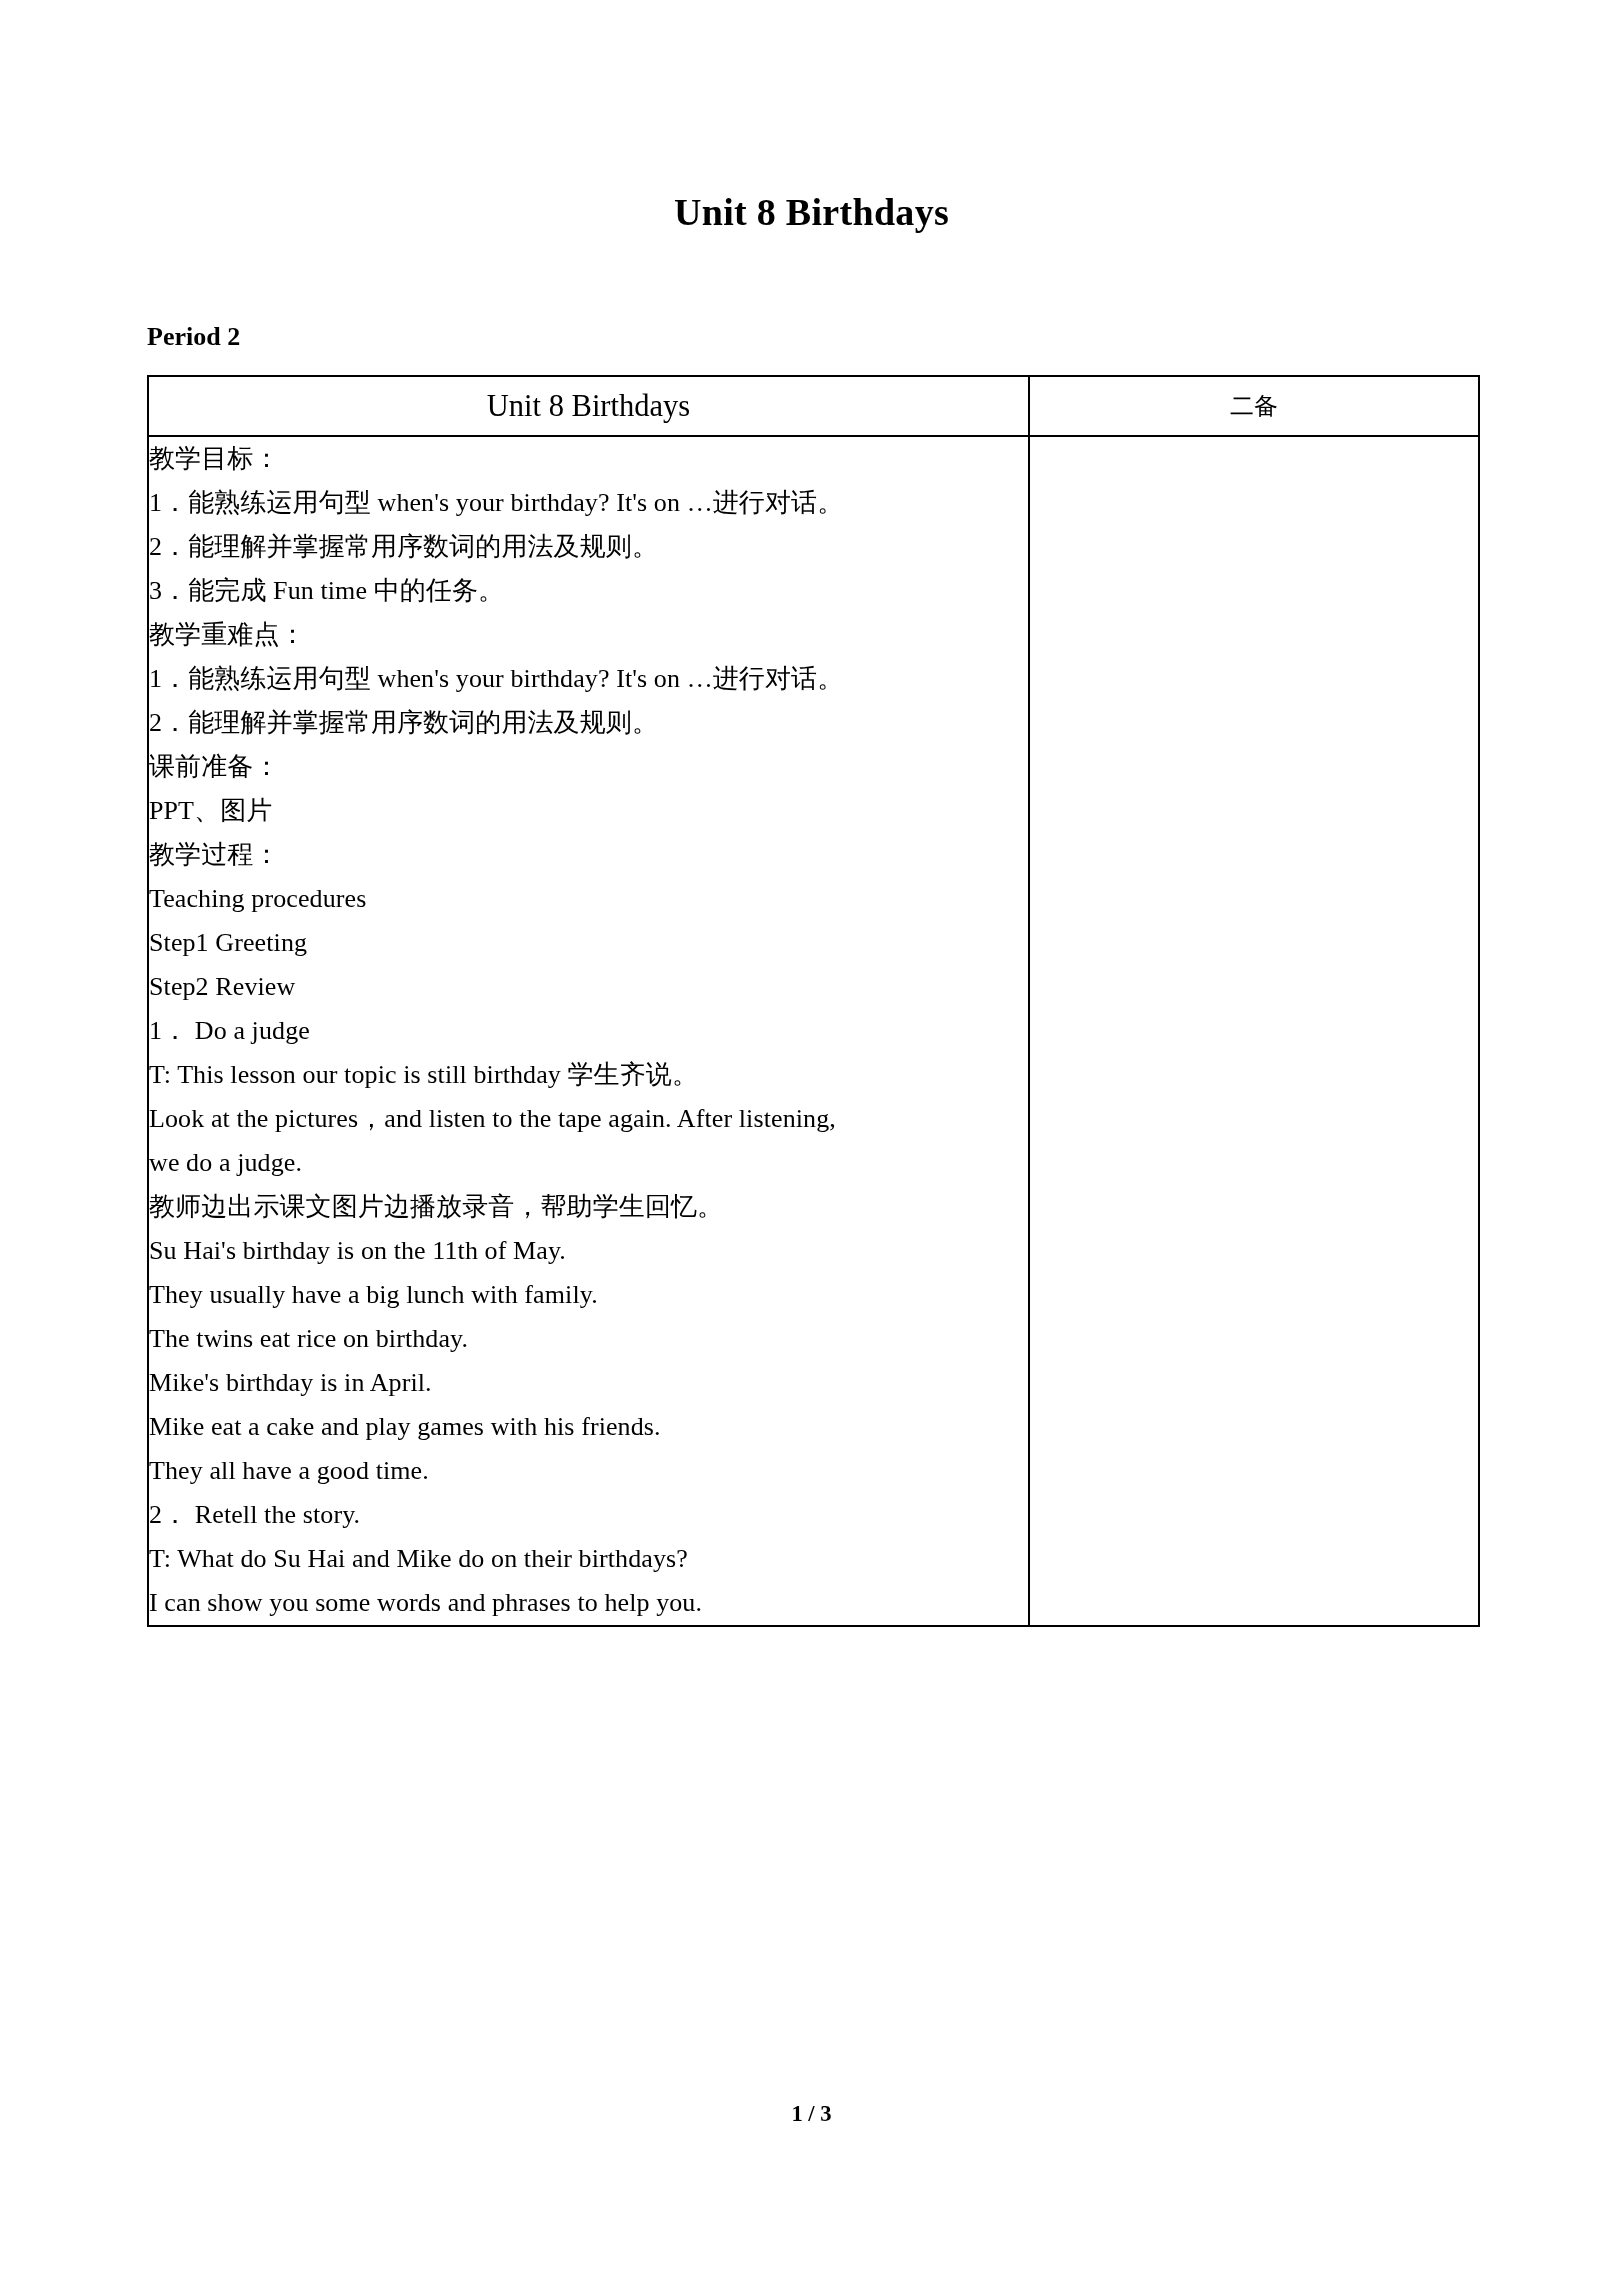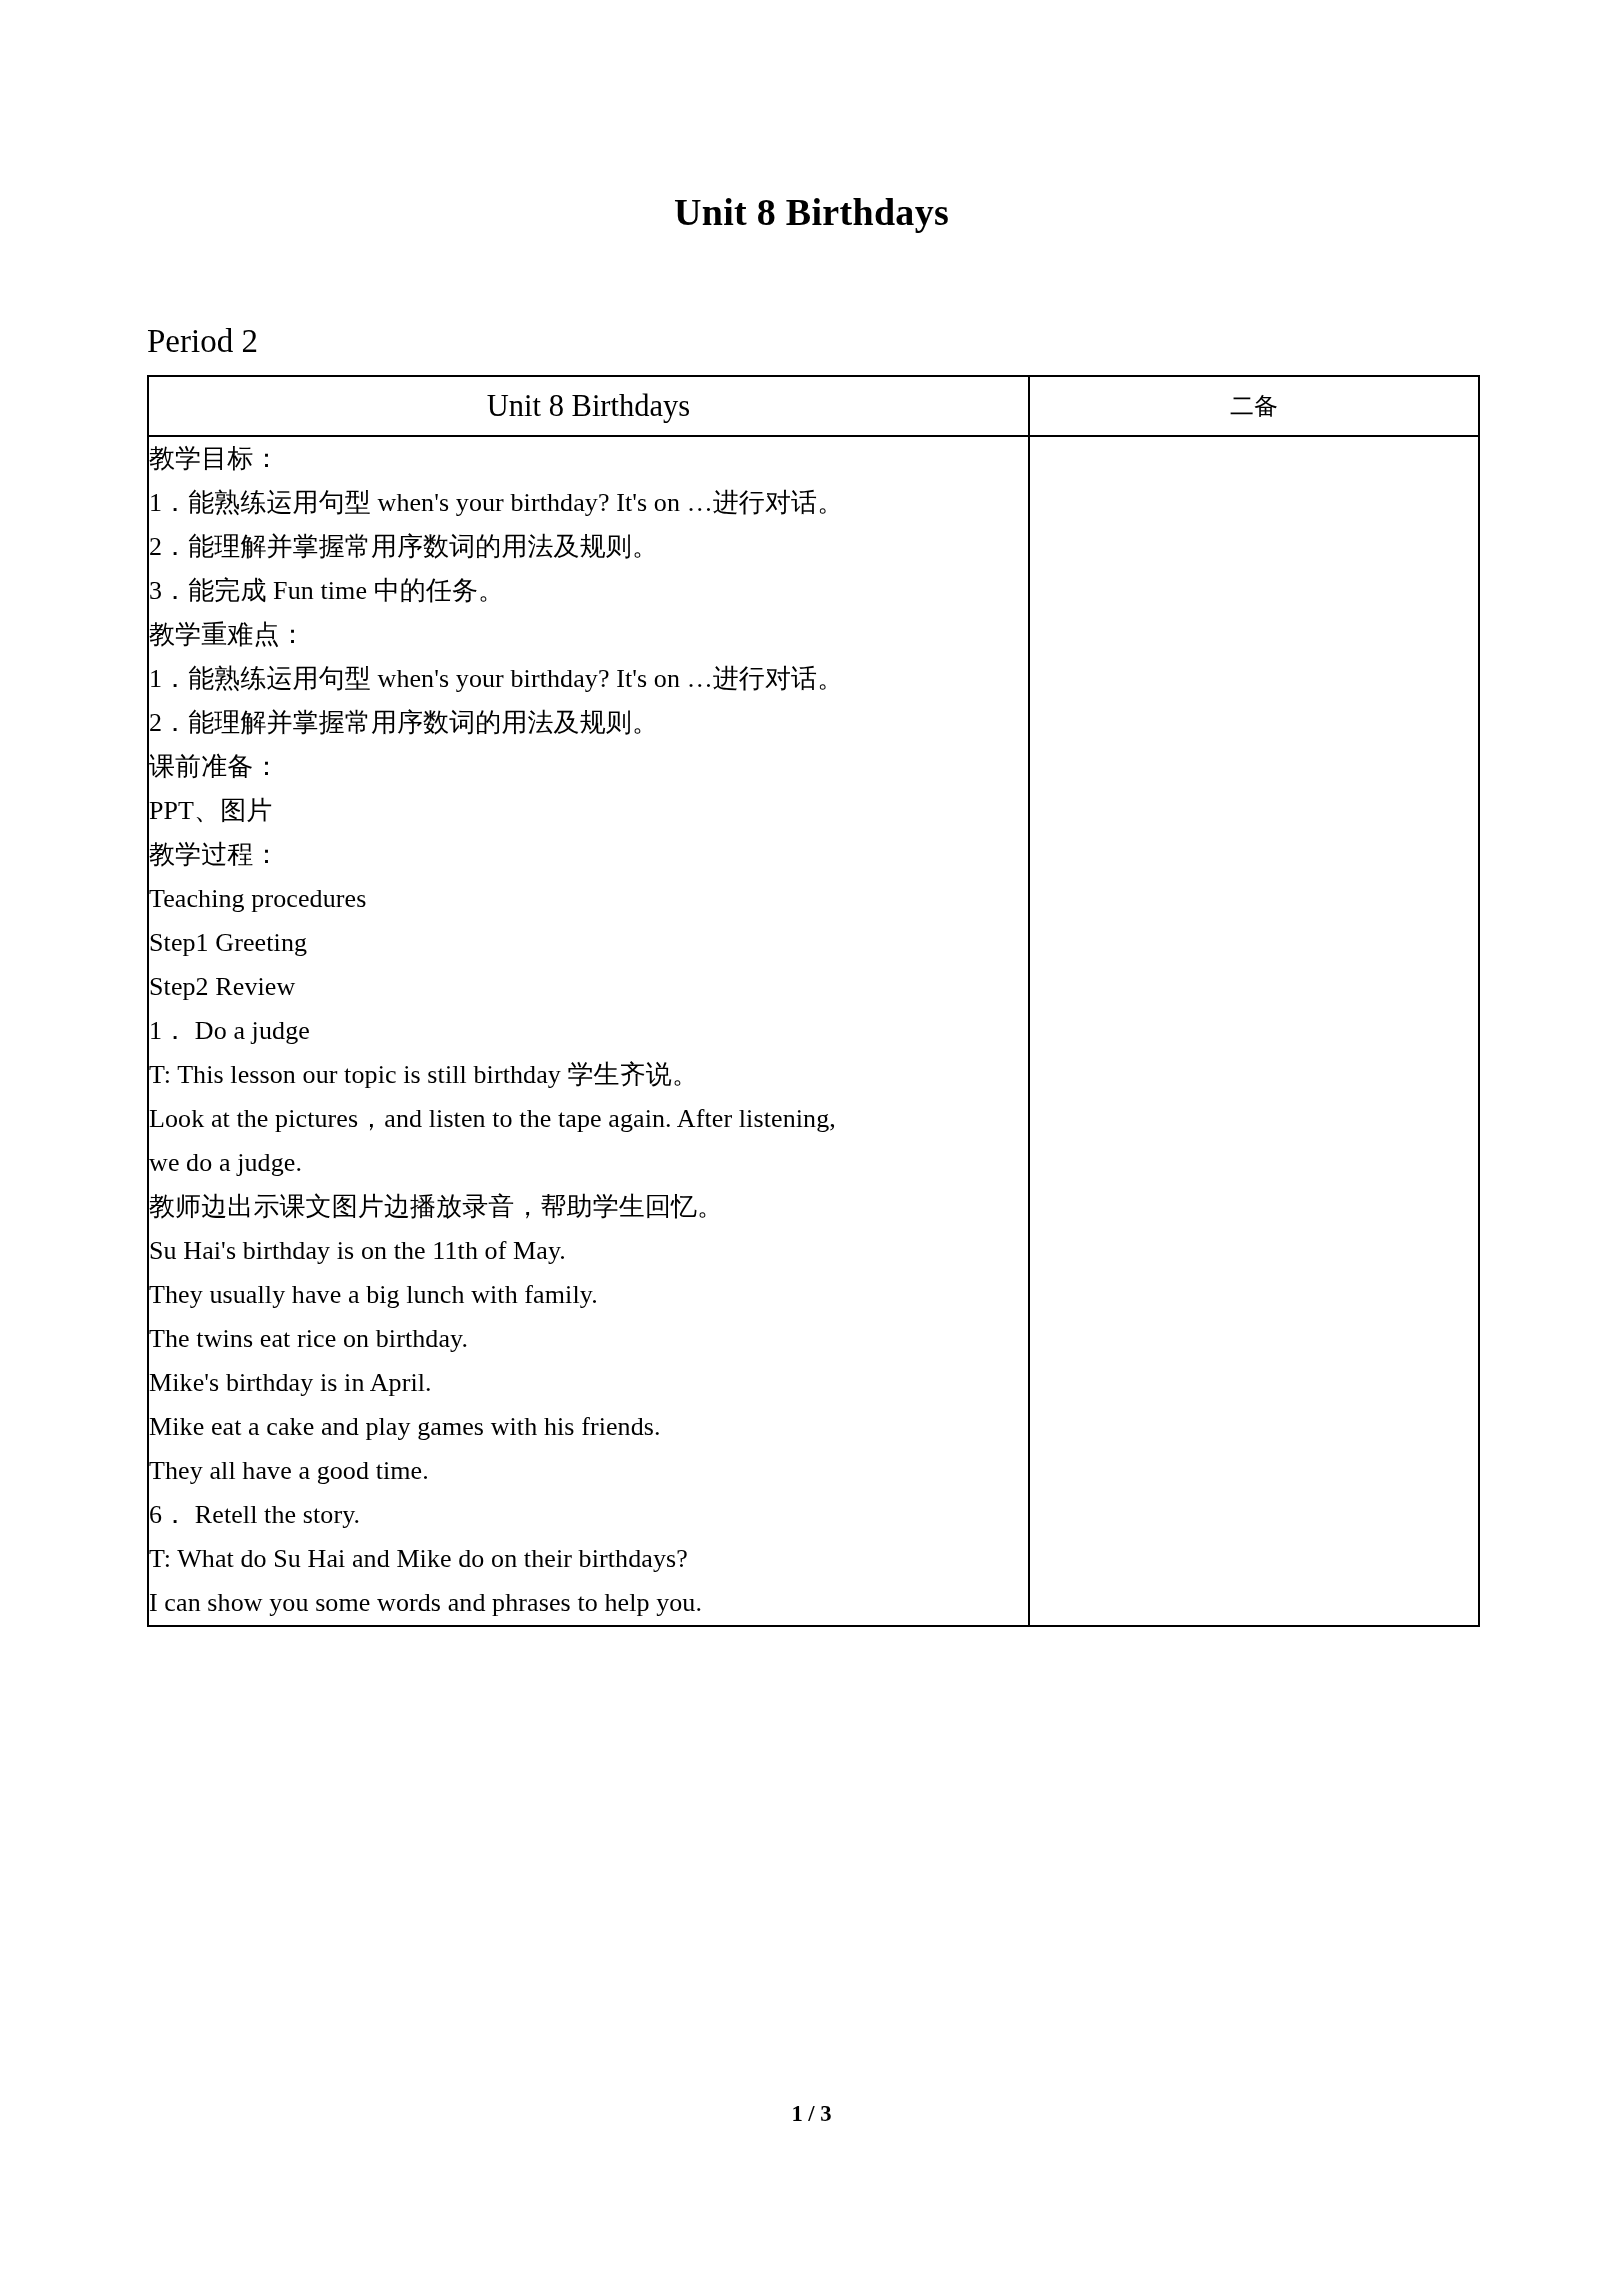--- a/index.html
+++ b/index.html
@@ -35,22 +35,22 @@
     font-weight: bold;
     letter-spacing: 0.3px;
     line-height: 1.1;
   }
 
   
   .period-heading {
     position: absolute;
     left: 147px;
     top: 323px;
-    font-size: 33px;
-    font-weight: normal;
+    font-size: 26px;
+    font-weight: bold;
     line-height: 1.1;
   }
 
   
   .lesson-table {
     position: absolute;
     left: 147px;
     top: 375px;
     width: 1333px;
     border-collapse: collapse;
@@ -139,21 +139,21 @@
           <div class="line">T: This lesson our topic is still birthday 学生齐说。</div>
           <div class="line">Look at the pictures，and listen to the tape again. After listening,</div>
           <div class="line">we do a judge.</div>
           <div class="line">教师边出示课文图片边播放录音，帮助学生回忆。</div>
           <div class="line">Su Hai's birthday is on the 11th of May.</div>
           <div class="line">They usually have a big lunch with family.</div>
           <div class="line">The twins eat rice on birthday.</div>
           <div class="line">Mike's birthday is in April.</div>
           <div class="line">Mike eat a cake and play games with his friends.</div>
           <div class="line">They all have a good time.</div>
-          <div class="line">6． Retell the story.</div>
+          <div class="line">2． Retell the story.</div>
           <div class="line">T: What do Su Hai and Mike do on their birthdays?</div>
           <div class="line">I can show you some words and phrases to help you.</div>
         </td>
         <td class="body-cell side"></td>
       </tr>
     </tbody>
   </table>
 
   <div class="footer">1 / 3</div>
 

